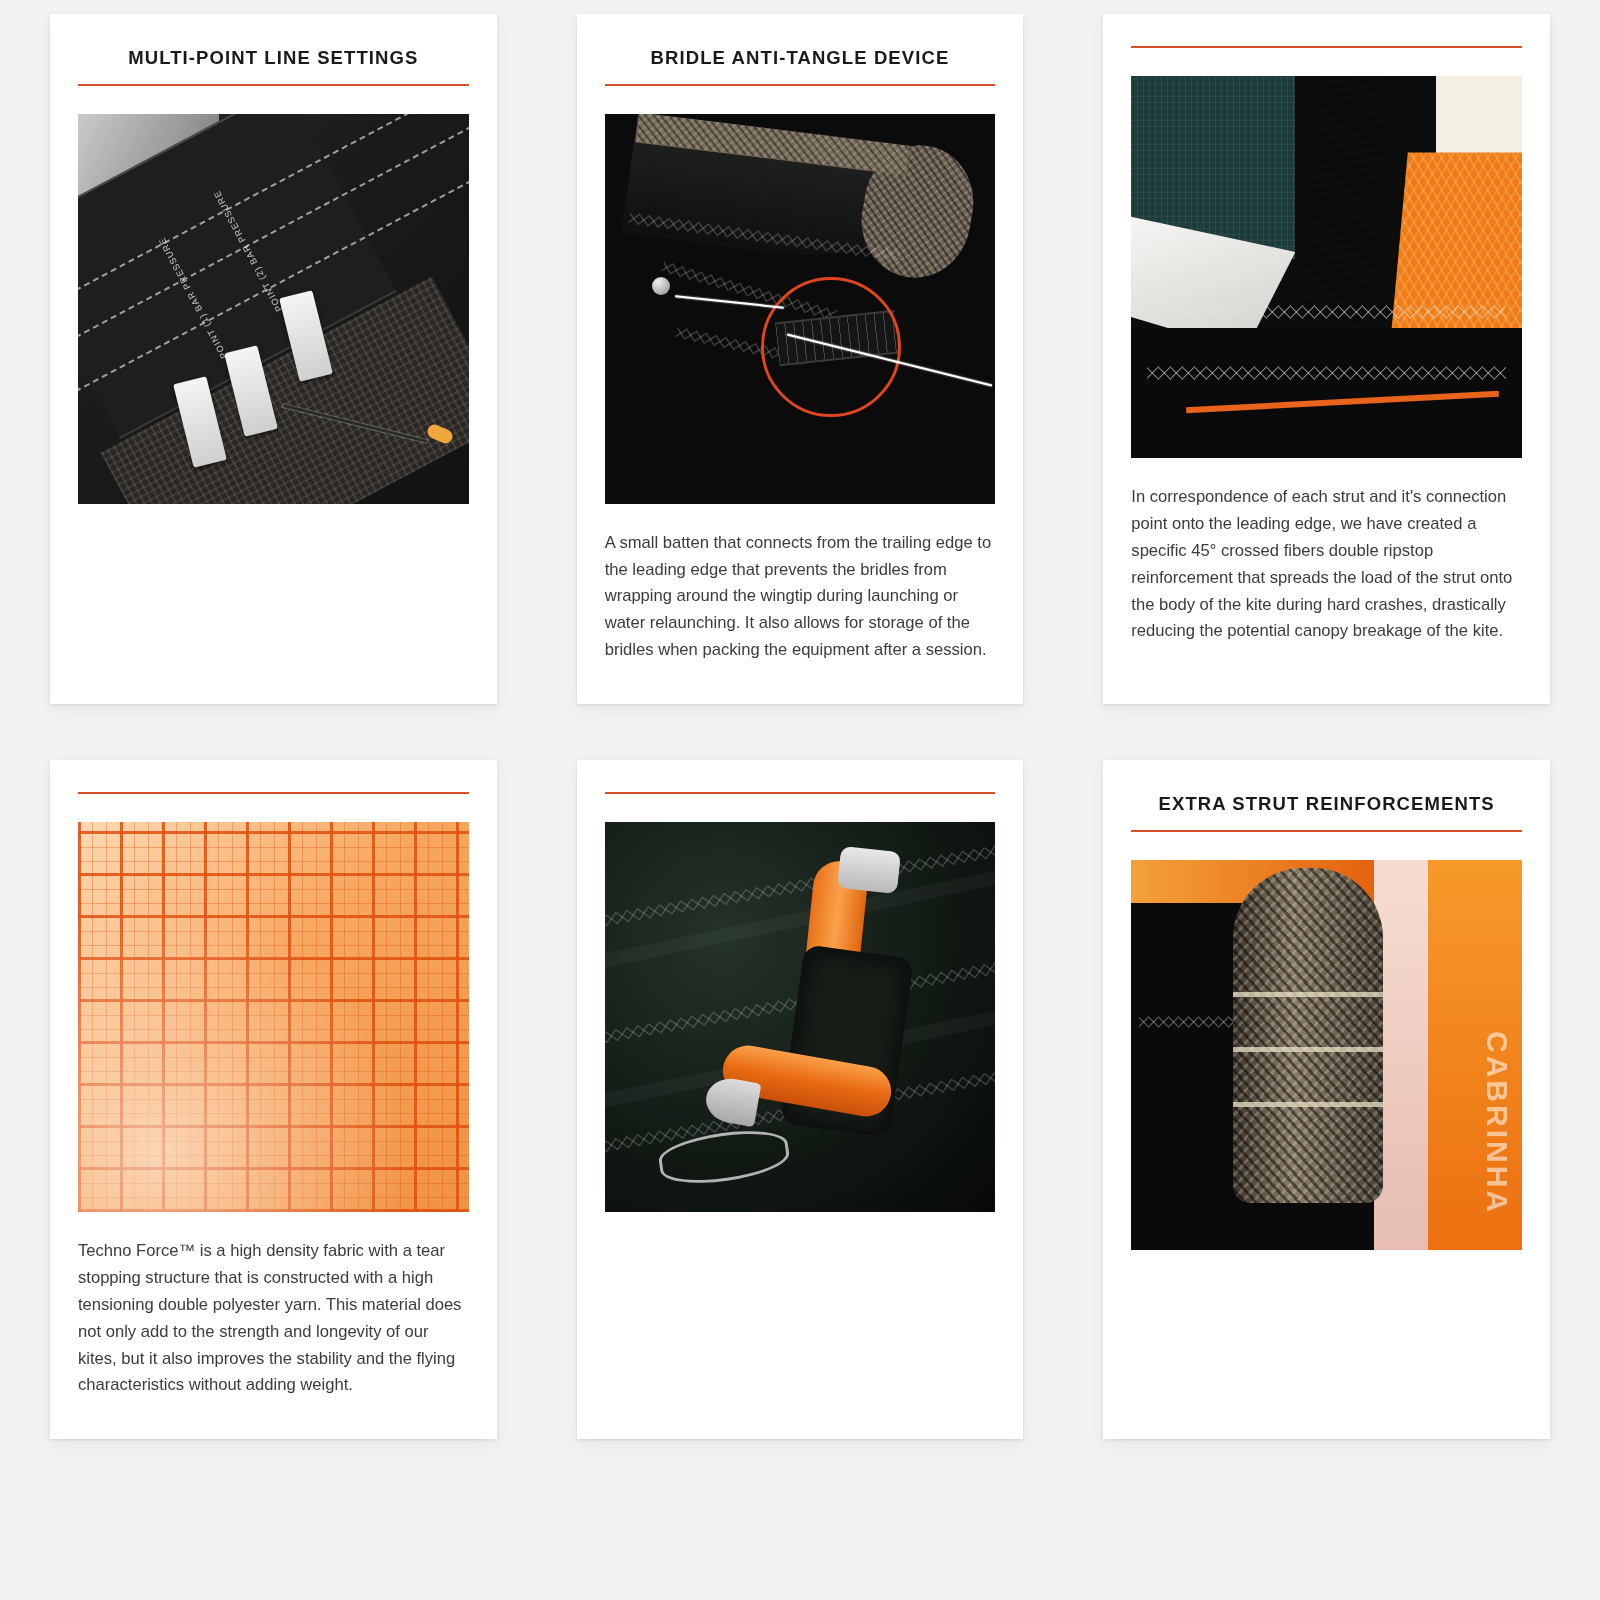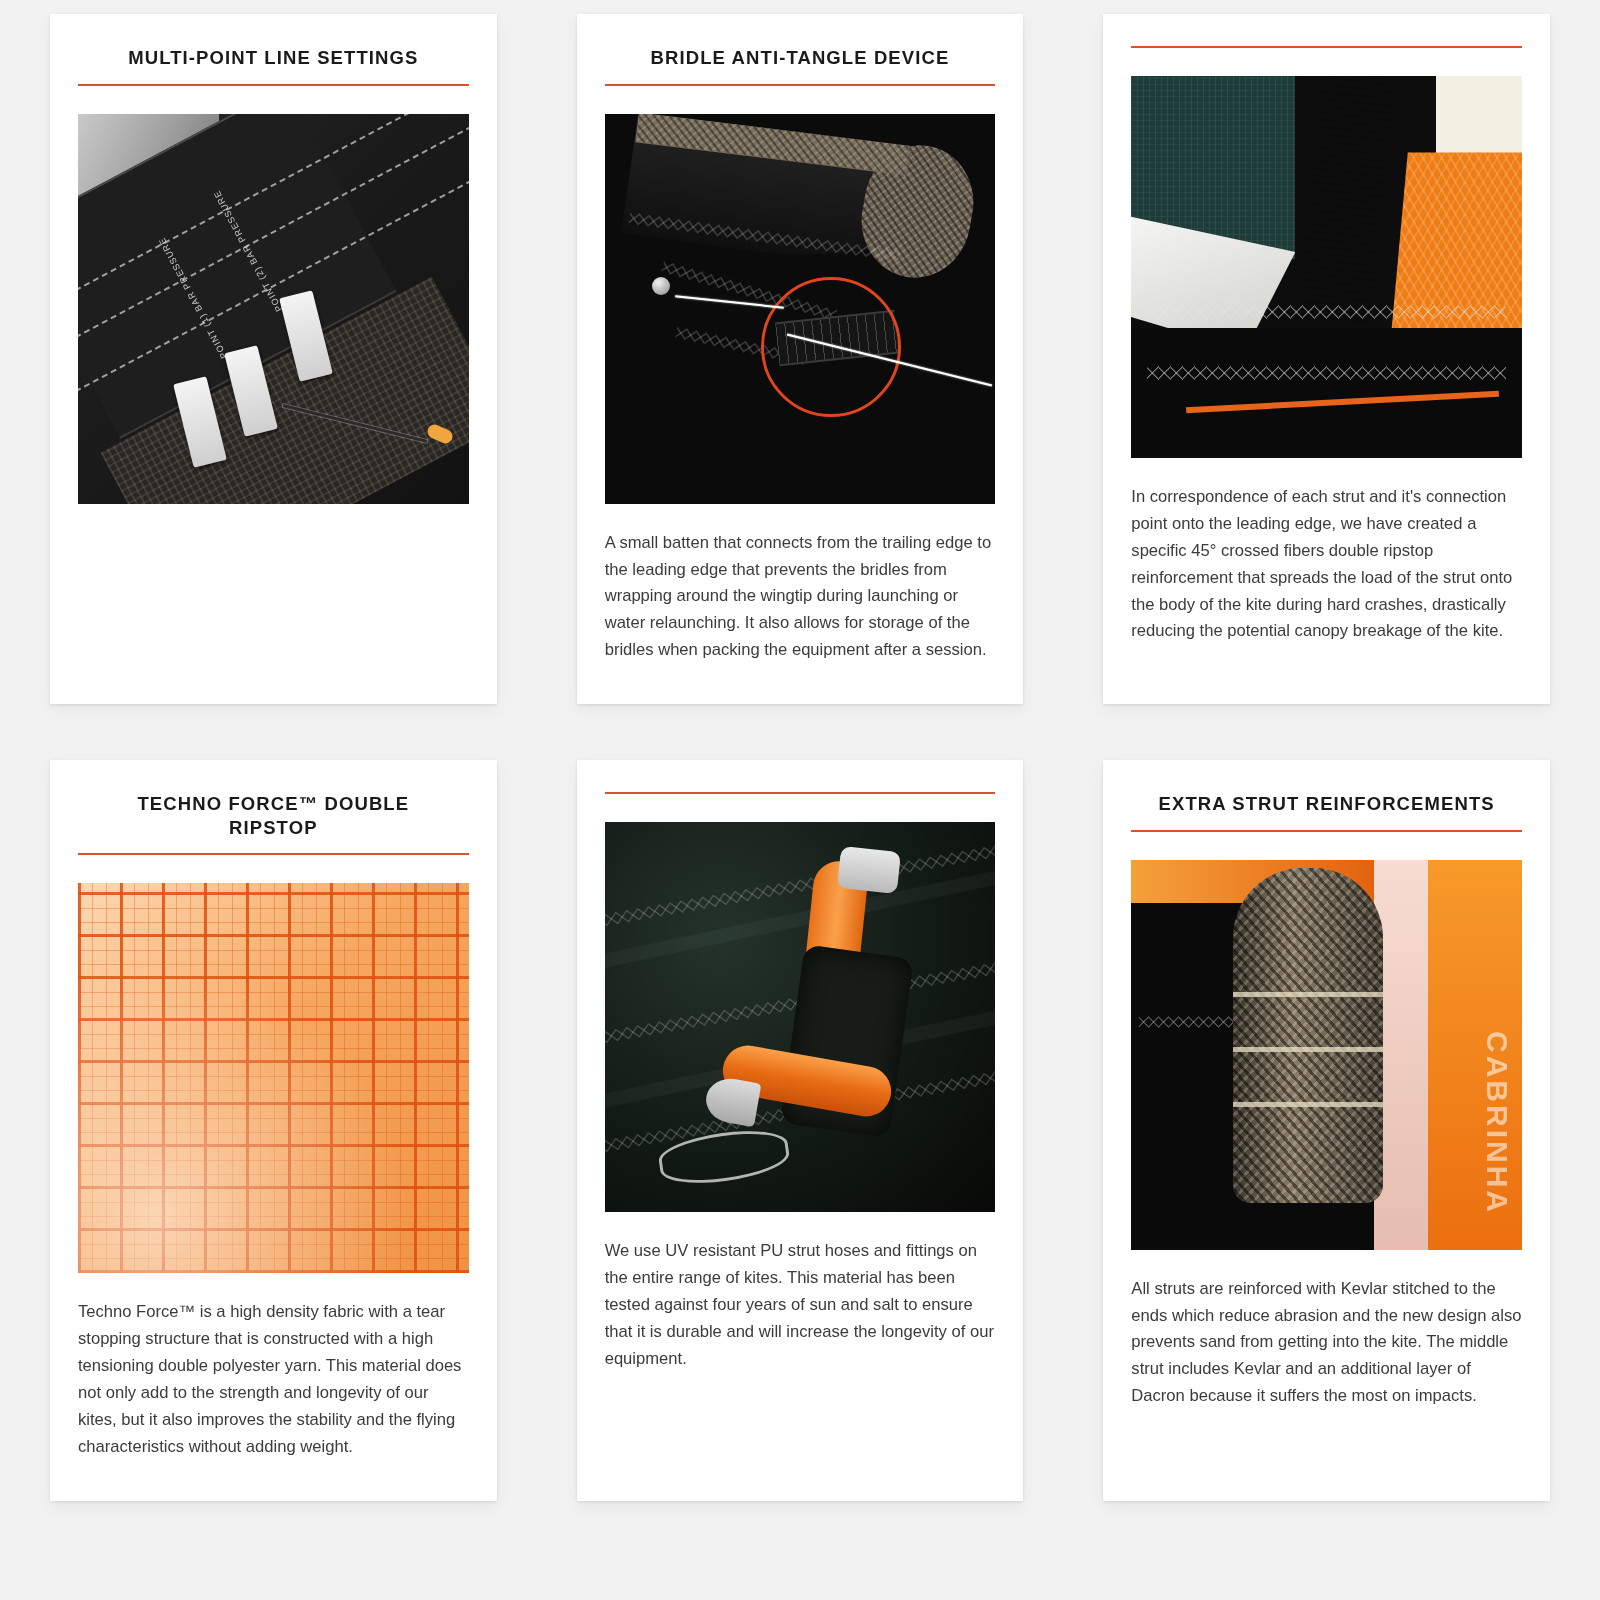--- a/index.html
+++ b/index.html
@@ -428,21 +428,20 @@
       <div class="strut"></div>
       <div class="darkband"></div>
       <div class="zig" style="top:60%"></div>
       <div class="zig" style="top:76%"></div>
       <div class="orange-strip"></div>
     </div>
     <p class="desc">In correspondence of each strut and it's connection point onto the leading edge, we have created a specific 45° crossed fibers double ripstop reinforcement that spreads the load of the strut onto the body of the kite during hard crashes, drastically reducing the potential canopy breakage of the kite.</p>
   </div>
 
   <div class="card">
-    <h3 class="card-title">TECHNO FORCE™ DOUBLE RIPSTOP</h3>
     <div class="rule"></div>
     <div class="thumb img-ripstop">
       <div class="sheen"></div>
     </div>
     <p class="desc">Techno Force™ is a high density fabric with a tear stopping structure that is constructed with a high tensioning double polyester yarn. This material does not only add to the strength and longevity of our kites, but it also improves the stability and the flying characteristics without adding weight.</p>
   </div>
 
   <div class="card">
     <div class="rule"></div>
     <div class="thumb img-hose">
@@ -452,33 +451,31 @@
       <div class="zz2" style="top:14%"></div>
       <div class="zz2" style="top:44%"></div>
       <div class="zz2" style="top:72%"></div>
       <div class="nozzle-v"></div>
       <div class="cap-v"></div>
       <div class="sleeve"></div>
       <div class="nozzle-h"></div>
       <div class="cap-h"></div>
       <div class="logo"></div>
     </div>
-    <p class="desc">We use UV resistant PU strut hoses and fittings on the entire range of kites. This material has been tested against four years of sun and salt to ensure that it is durable and will increase the longevity of our equipment.</p>
   </div>
 
   <div class="card">
     <h3 class="card-title">EXTRA STRUT REINFORCEMENTS</h3>
     <div class="rule"></div>
     <div class="thumb img-extra">
       <div class="topglow"></div>
       <div class="pink"></div>
       <div class="orange-panel"></div>
       <div class="strut-tube"></div>
       <div class="kevlar-ring" style="top:34%"></div>
       <div class="kevlar-ring" style="top:48%"></div>
       <div class="kevlar-ring" style="top:62%"></div>
       <div class="zzl"></div>
       <div class="brand">CABRINHA</div>
     </div>
-    <p class="desc">All struts are reinforced with Kevlar stitched to the ends which reduce abrasion and the new design also prevents sand from getting into the kite. The middle strut includes Kevlar and an additional layer of Dacron because it suffers the most on impacts.</p>
   </div>
 
 </div>
 
 </body></html>

